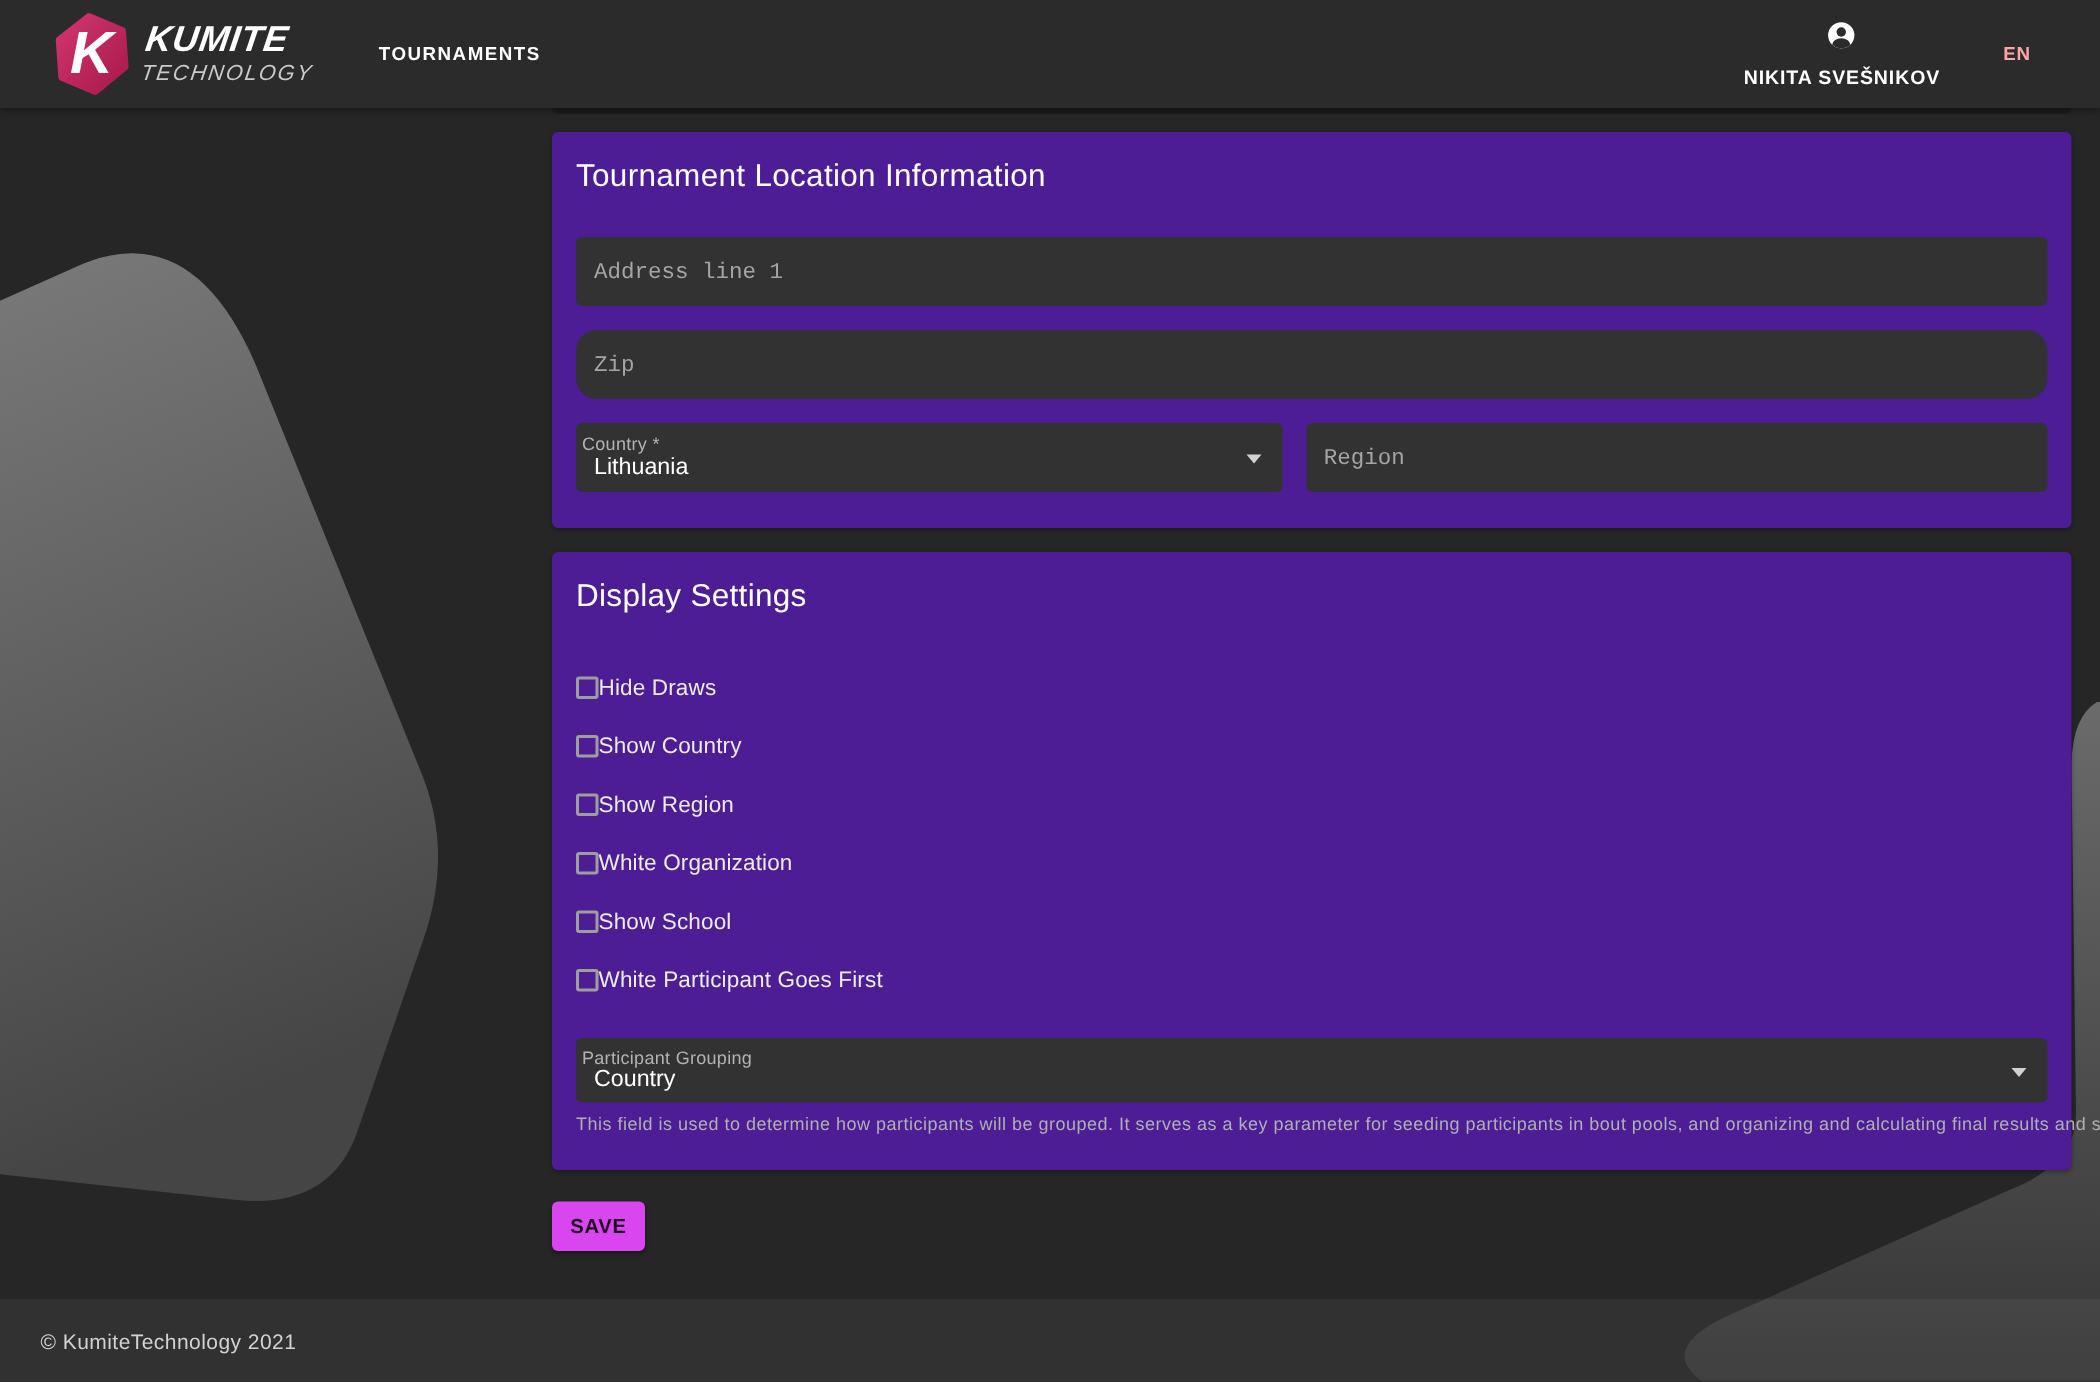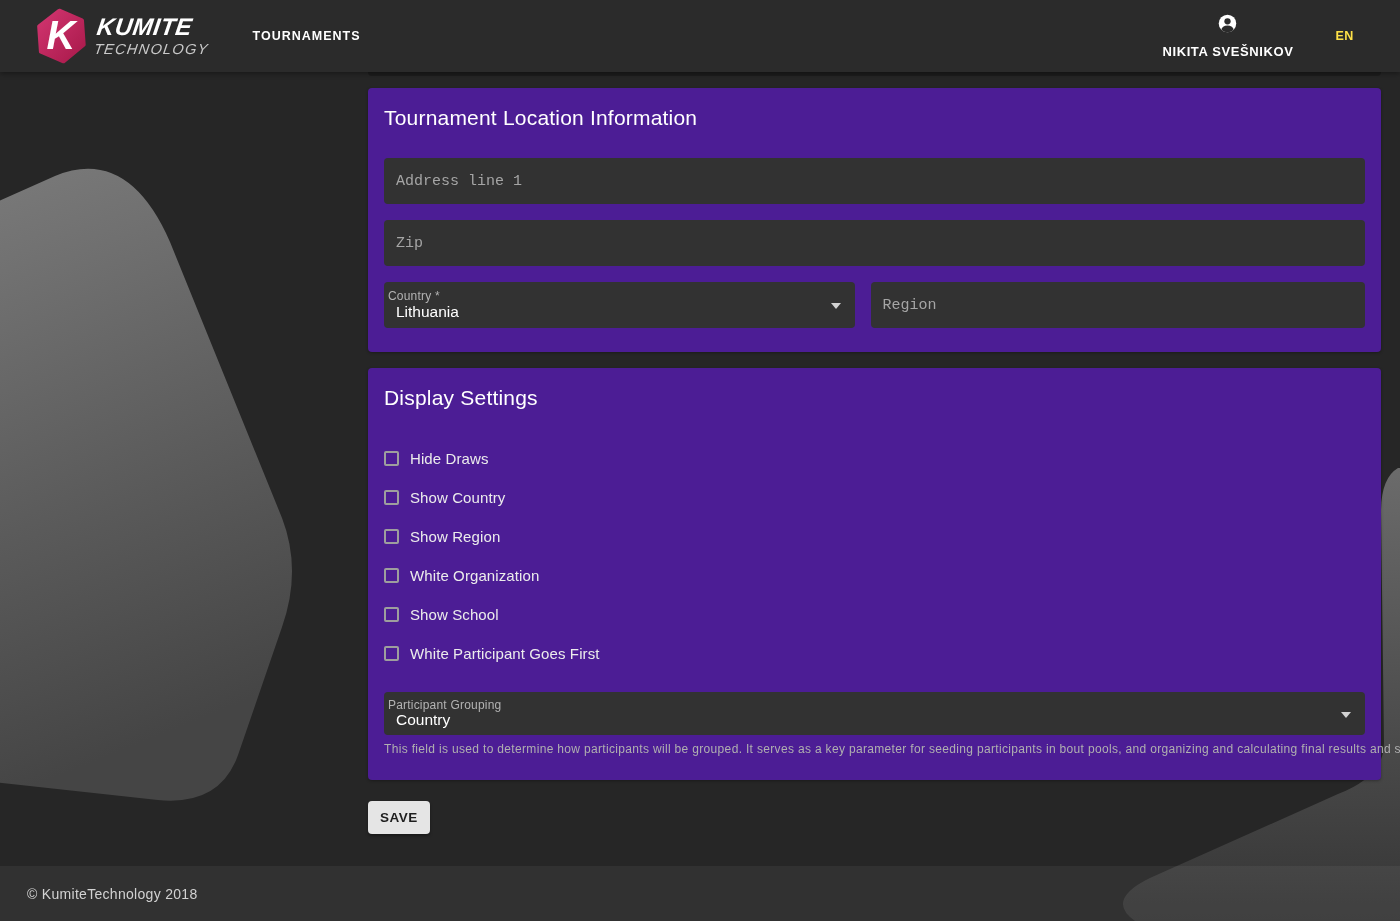--- a/index.html
+++ b/index.html
@@ -15,61 +15,61 @@
             display:flex; align-items:center; padding:0 46px 0 35px; }
   .brand { display:flex; align-items:center; gap:9px; }
   .brand-text { display:flex; flex-direction:column; line-height:1; transform:skewX(-8deg); }
   .brand-top { color:#ffffff; font-weight:bold; font-style:italic; font-size:24px; letter-spacing:.5px; }
   .brand-bottom { color:#c9c9c9; font-style:italic; font-weight:300; font-size:14.5px; letter-spacing:1.3px; margin-top:3px; }
   .nav-item { margin-left:42px; color:#ffffff; font-size:12.5px; font-weight:bold;
               letter-spacing:1px; cursor:pointer; }
   .appbar-spacer { flex:1; }
   .user-chip { display:flex; align-items:center; gap:10px; cursor:pointer;flex-direction:column; }
   .user-name { color:#ffffff; font-size:13px; font-weight:bold; letter-spacing:.6px; }
-  .lang { margin-left:42px; color:#fde047; font-size:12.5px; font-weight:bold; letter-spacing:.6px; cursor:pointer; }
+  .lang { margin-left:42px; color:#fca5a5; font-size:12.5px; font-weight:bold; letter-spacing:.6px; cursor:pointer; }
 
   
   .content { position:absolute; left:368px; top:72px; width:1013px; z-index:10; }
   .prev-card-edge { height:4px; background:#1d1d1d; border-radius:0 0 4px 4px; }
   .card { background:#4c1d95; border-radius:4px; box-shadow:0 1px 3px rgba(0,0,0,.3);
           padding:18px 16px 24px 16px; }
   .card-1 { margin-top:12px; }
   .card-2 { margin-top:16px; }
   .card-title { color:#ffffff; font-size:21px; font-weight:400; letter-spacing:.2px; padding-left:0; }
   .card-1 .card-title, .card-2 .card-title { margin-left:0; }
 
   .field-row { display:flex; gap:16px; margin-top:16px; }
   .first-row { margin-top:28px; }
   .text-input { height:46px; background:#323232; border:none; border-radius:4px;
                 color:#ffffff; font-size:15px; padding:0 12px;
                 font-family:Liberation Mono, monospace; outline:none; width:100%; }
   .text-input::placeholder { color:#a5a5a5; opacity:1; }
-  .grow-3 { flex:3.15; } .grow-1 { flex:1; } .grow-eq { flex:1; }
+  .grow-3 { flex:3.15; } .grow-1 { flex:1;border-radius:14px; } .grow-eq { flex:1; }
 
   .select-box { position:relative; height:46px; background:#323232; border-radius:4px;
                 cursor:pointer; flex:1; }
   .select-label { position:absolute; left:4px; top:7px; color:#b3b3b3; font-size:12px; letter-spacing:.2px; }
   .select-value { position:absolute; left:12px; bottom:7px; color:#ffffff; font-size:15.5px; }
   .caret { position:absolute; right:14px; top:50%; margin-top:-2px; width:0; height:0;
            border-left:5px solid transparent; border-right:5px solid transparent;
            border-top:6px solid #d2d2d2; }
 
   
   .checkbox-list { margin-top:38px; }
-  .checkbox-row { display:flex; align-items:center; gap:11px; height:20px; margin-bottom:19px; cursor:pointer; }
+  .checkbox-row { display:flex; align-items:center; height:20px; margin-bottom:19px; cursor:pointer; }
   .checkbox-row:last-child { margin-bottom:0; }
   .checkbox { width:15px; height:15px; border:2px solid #9e9e9e; border-radius:2px; background:transparent; flex:0 0 auto; }
   .checkbox-label { color:#ececec; font-size:15px; letter-spacing:.1px; }
 
   .grouping-select { margin-top:29px; height:43px; flex:none; }
   .grouping-select .select-label { top:6px; }
   .grouping-select .select-value { bottom:6px; }
   .helper-text { margin-top:7px; color:#b0b0b0; font-size:12px; letter-spacing:.33px; white-space:nowrap; }
 
-  .save-button { margin-top:21px; width:62px; height:33px; background:#e5e5e5; color:rgba(0,0,0,.87);
+  .save-button { margin-top:21px; width:62px; height:33px; background:#d946ef; color:rgba(0,0,0,.87);
                  border:none; border-radius:4px; font-size:13.5px; font-weight:bold; letter-spacing:.5px;
                  font-family:"Liberation Sans", sans-serif; cursor:pointer;
                  box-shadow:0 2px 3px rgba(0,0,0,.35); display:flex; align-items:center; justify-content:center; }
 
   
   .footer { position:absolute; left:0; bottom:0; width:1400px; height:55px; z-index:20;
             background:rgba(255,255,255,.055); display:flex; align-items:center; padding-left:27px; }
   .footer-text { color:#d2d2d2; font-size:14px; letter-spacing:.3px; }
 </style>
 </head>
@@ -191,14 +191,14 @@
       <span class="select-value">Country</span>
       <span class="caret"></span>
     </div>
     <div class="helper-text">This field is used to determine how participants will be grouped. It serves as a key parameter for seeding participants in bout pools, and organizing and calculating final results and statistics.</div>
   </section>
 
   <button class="save-button">SAVE</button>
 </main>
 
 <footer class="footer">
-  <span class="footer-text">© KumiteTechnology 2018</span>
+  <span class="footer-text">© KumiteTechnology 2021</span>
 </footer>
 
 </body></html>

